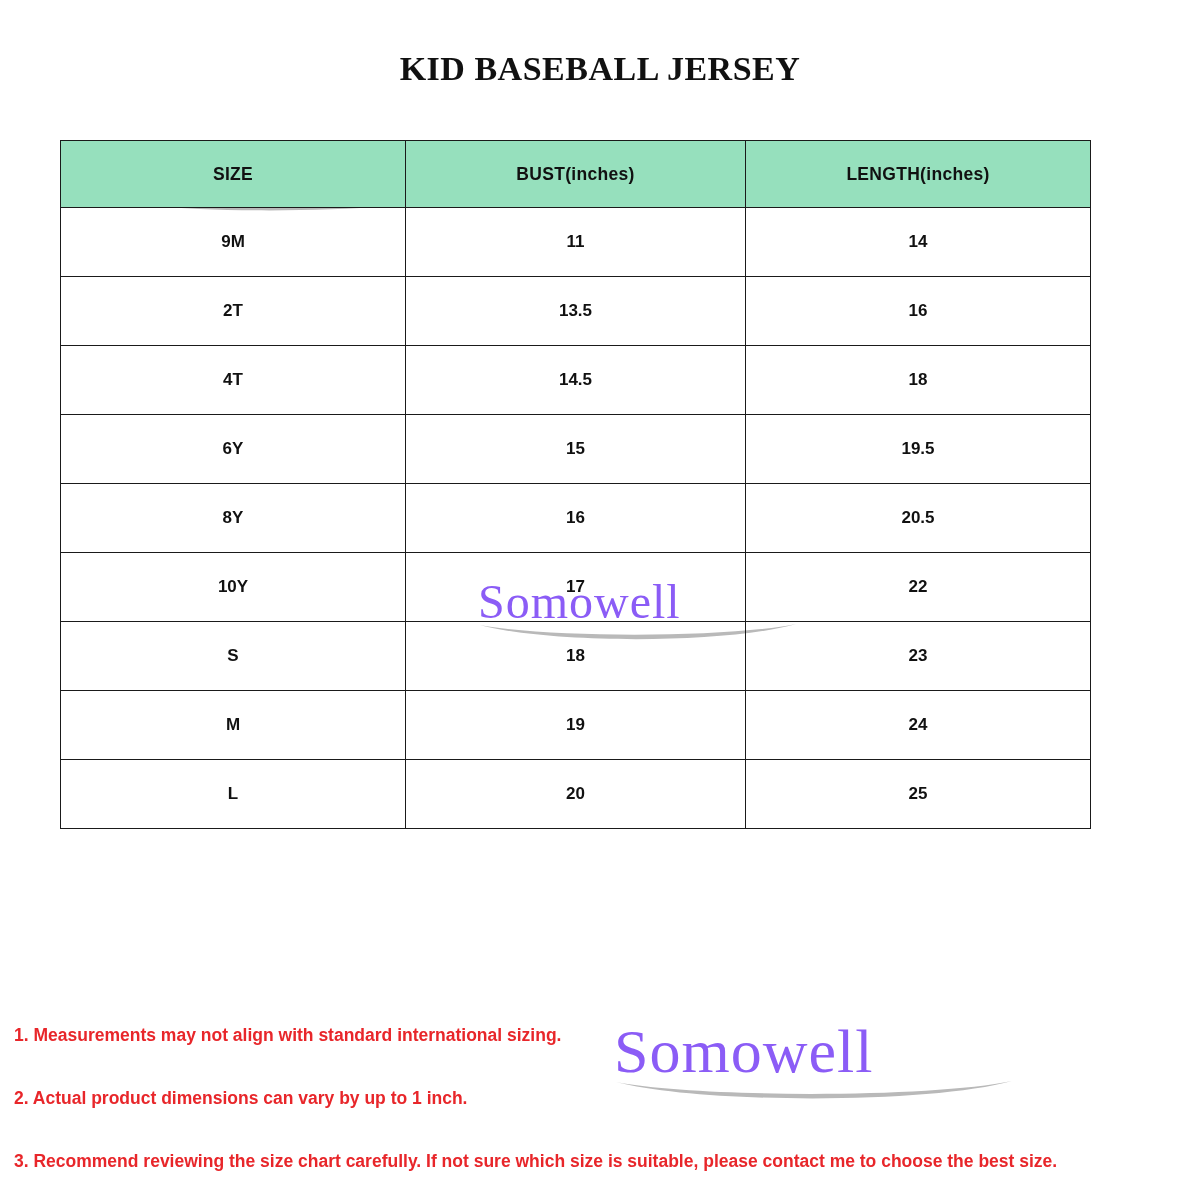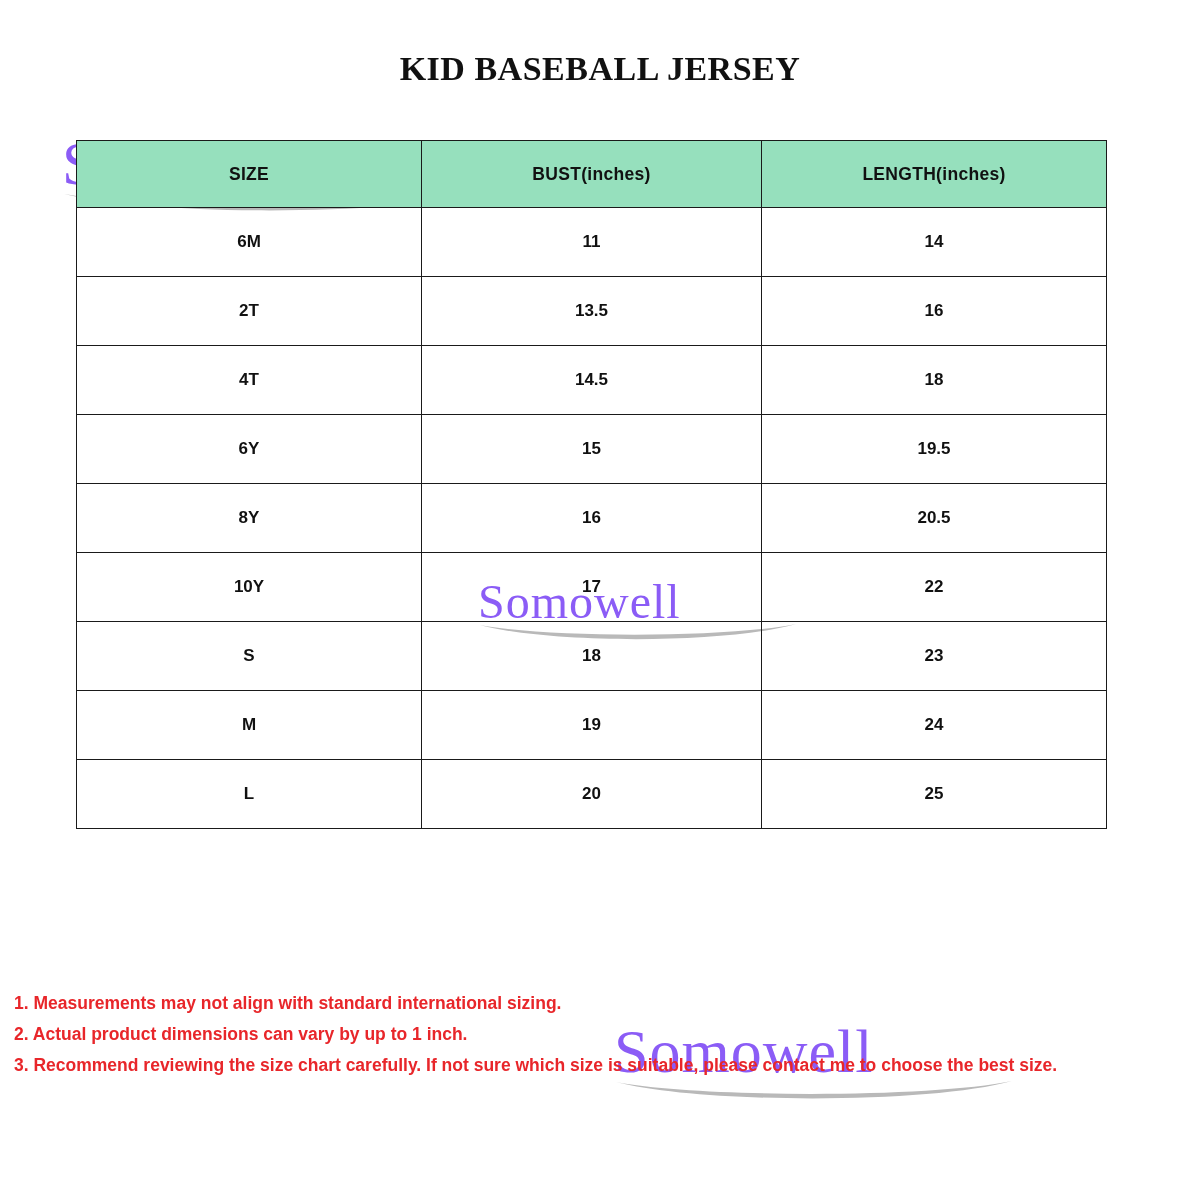--- a/index.html
+++ b/index.html
@@ -30,21 +30,21 @@
     font-family: "Liberation Serif", serif;
     font-size: 34px;
     font-weight: bold;
     letter-spacing: 0.5px;
     color: #111111;
   }
 
   table.size-table {
     position: absolute;
     top: 140px;
-    left: 76px;
+    left: 60px;
     width: 1030px;
     border-collapse: collapse;
     table-layout: fixed;
     border-radius: 21px;
   }
 
   table.size-table th,
   table.size-table td {
     border: 1px solid #1a1a1a;
     text-align: center;
@@ -69,21 +69,21 @@
   .notes {
     position: absolute;
     left: 14px;
     top: 988px;
     width: 1130px;
     color: #e8262a;
     font-size: 17.5px;
     font-weight: bold;
     line-height: 31px;
   }
-  .notes div { white-space: normal; }
+  .notes div { white-space: normal; margin-top: 32px; }
 
   
   .wm {
     position: absolute;
     color: #8b5cf6;
     font-family: "Liberation Serif", serif;
     font-weight: normal;
     pointer-events: none;
     user-select: none;
   }
@@ -150,21 +150,21 @@
     </colgroup>
     <thead>
       <tr>
         <th>SIZE</th>
         <th>BUST(inches)</th>
         <th>LENGTH(inches)</th>
       </tr>
     </thead>
     <tbody>
       <tr>
-        <td>6M</td>
+        <td>9M</td>
         <td>11</td>
         <td>14</td>
       </tr>
       <tr>
         <td>2T</td>
         <td>13.5</td>
         <td>16</td>
       </tr>
       <tr>
         <td>4T</td>

